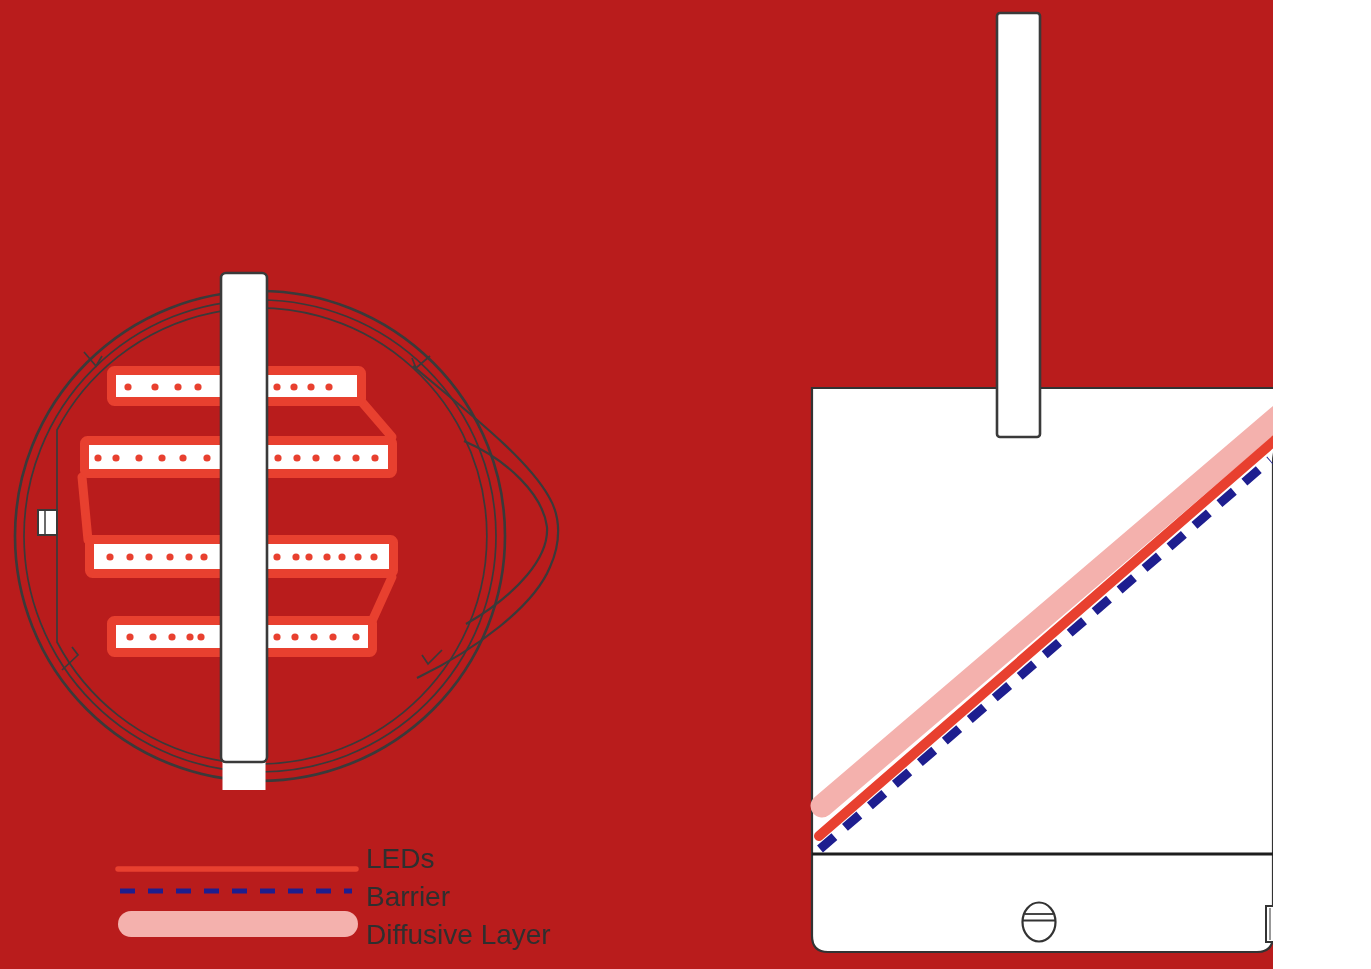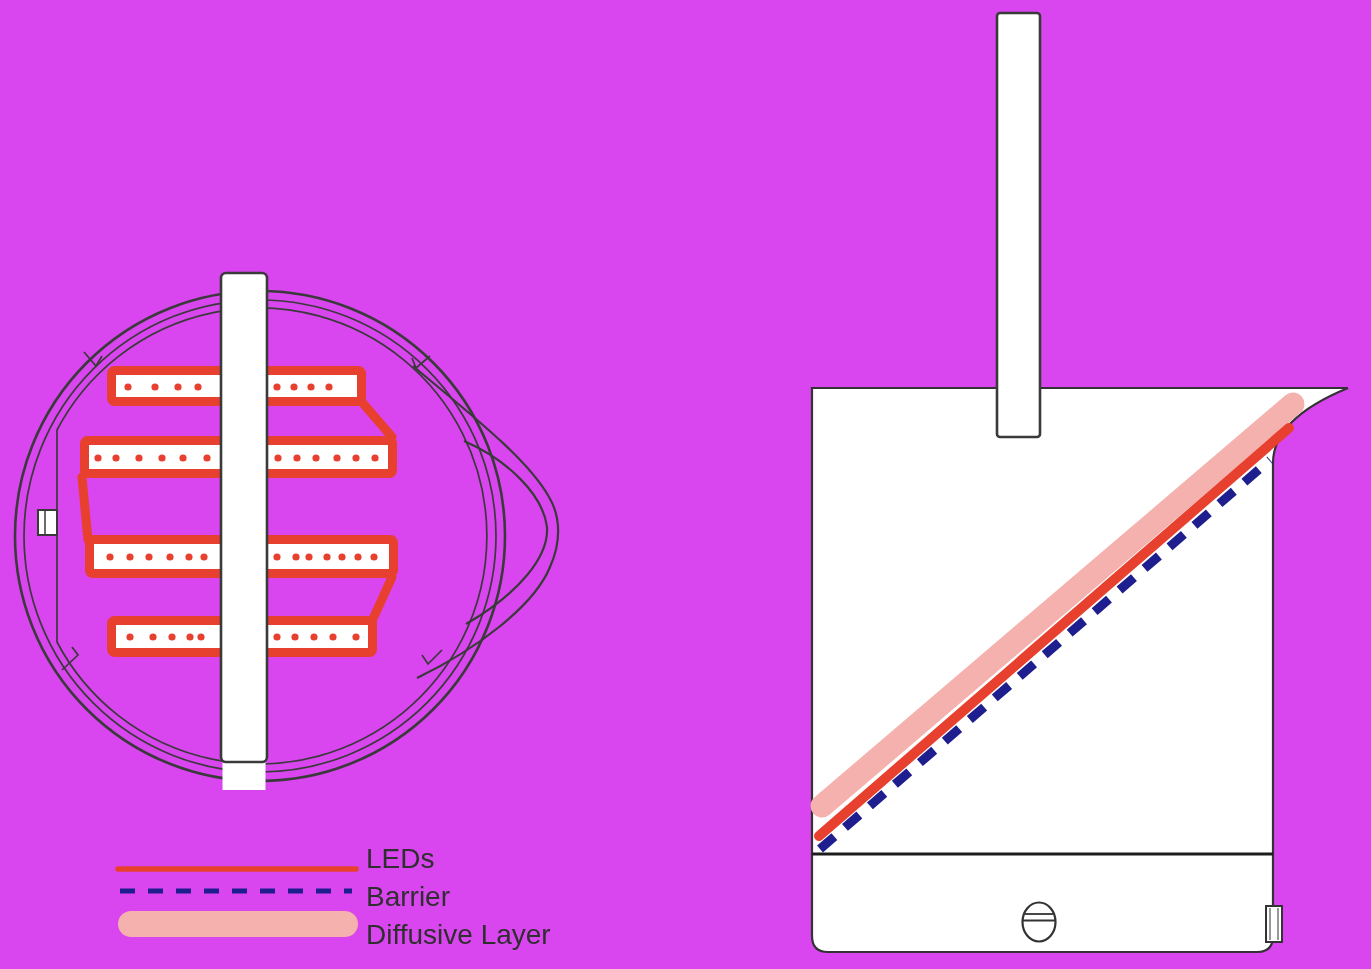--- a/index.html
+++ b/index.html
@@ -1,16 +1,16 @@
 <!DOCTYPE html>
 <html><head>
 <meta charset="utf-8">
 <style>
   html,body{margin:0;padding:0;background:#ffffff;}
-  .stage{position:relative;width:1371px;height:969px;background:#d946ef;overflow:hidden;
+  .stage{position:relative;width:1273px;height:969px;background:#b91c1c;overflow:hidden;
          font-family:"Liberation Sans", sans-serif;}
   svg{display:block}
   text.legend-label{font-family:"Liberation Sans", sans-serif;font-size:28px;fill:#2f2f2f;}
 </style>
 </head>
 <body>
 
 <div class="stage">
 <svg width="1371" height="969" viewBox="0 0 1371 969">
 

